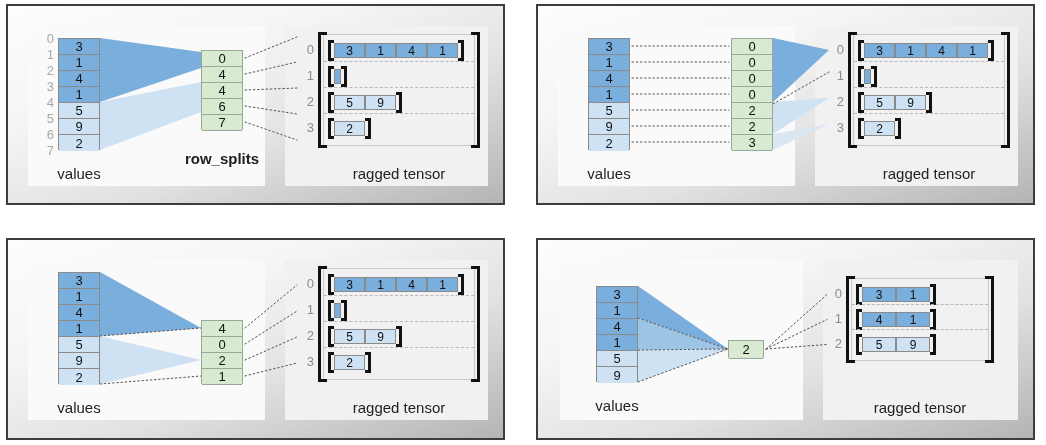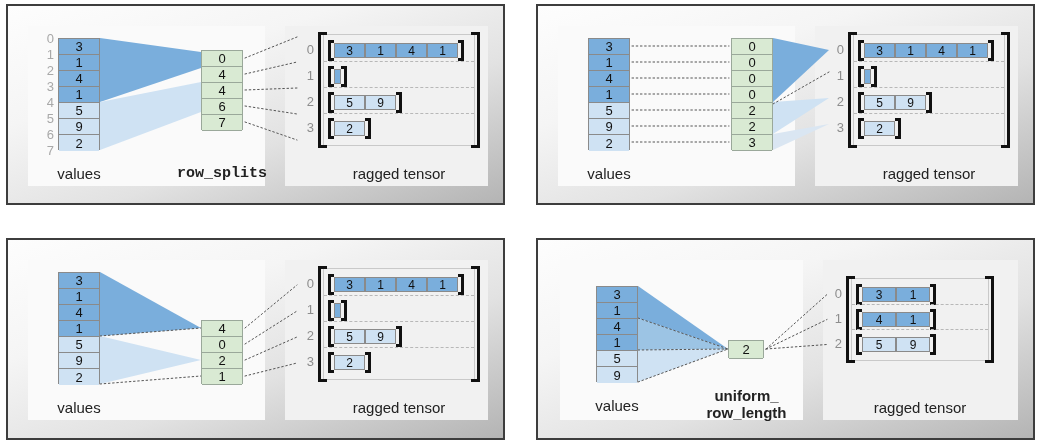--- a/index.html
+++ b/index.html
@@ -122,21 +122,21 @@
       <div class="vidx" style="left: 32px; top: 122px;">6</div>
       <div class="vidx" style="left: 32px; top: 138px;">7</div>
       <div class="caption" style="left: 22px; top: 160px; width: 98px;">values</div>
       <div class="greencol" style="left: 193px; top: 44px; width: 42px; height: 80px;">
         <div class="cell green" style="height: 16px;">0</div>
         <div class="cell green" style="height: 16px;">4</div>
         <div class="cell green" style="height: 16px;">4</div>
         <div class="cell green" style="height: 16px;">6</div>
         <div class="cell green" style="height: 16px;">7</div>
       </div>
-      <div class="caption bold" style="left: 145px; top: 160px; width: 138px; font-family: Liberation Mono, monospace;">row_splits</div>
+      <div class="caption bold" style="left: 145px; top: 145px; width: 138px;">row_splits</div>
       <div class="rt-inner" style="left: 315px; top: 28px; width: 152px; height: 112px;"></div>
       <div class="bracket" style="left: 310px; top: 26px; width: 162px; height: 116px;">
         <i style="left: 0px; top: 0px; width: 3px; height: 116px;"></i>
         <i style="left: 159px; top: 0px; width: 3px; height: 116px;"></i>
         <i style="left: 0px; top: 0px; width: 9px; height: 3px;"></i>
         <i style="left: 0px; top: 113px; width: 9px; height: 3px;"></i>
         <i style="left: 153px; top: 0px; width: 9px; height: 3px;"></i>
         <i style="left: 153px; top: 113px; width: 9px; height: 3px;"></i>
       </div>
       <div class="ridx" style="left: 294px; top: 37px;">0</div>
@@ -411,22 +411,20 @@
         <div class="cell blue" style="height: 16px;">1</div>
         <div class="cell blue" style="height: 16px;">4</div>
         <div class="cell blue" style="height: 16px;">1</div>
         <div class="cell lblue" style="height: 16px;">5</div>
         <div class="cell lblue" style="height: 16px;">9</div>
       </div>
       <div class="caption" style="left: 30px; top: 158px; width: 98px;">values</div>
       <div class="greencol" style="left: 190px; top: 100px; width: 36px; height: 18px;">
         <div class="cell green" style="height: 18px;">2</div>
       </div>
-      <div class="caption bold" style="left: 136px; top: 148px; width: 145px;">uniform_</div>
-      <div class="caption bold" style="left: 136px; top: 165px; width: 145px;">row_length</div>
       <div class="rt-inner" style="left: 313px; top: 38px; width: 138px; height: 83px;"></div>
       <div class="bracket" style="left: 308px; top: 36px; width: 148px; height: 87px;">
         <i style="left: 0px; top: 0px; width: 3px; height: 87px;"></i>
         <i style="left: 145px; top: 0px; width: 3px; height: 87px;"></i>
         <i style="left: 0px; top: 0px; width: 9px; height: 3px;"></i>
         <i style="left: 0px; top: 84px; width: 9px; height: 3px;"></i>
         <i style="left: 139px; top: 0px; width: 9px; height: 3px;"></i>
         <i style="left: 139px; top: 84px; width: 9px; height: 3px;"></i>
       </div>
       <div class="ridx" style="left: 292px; top: 47px;">0</div>

